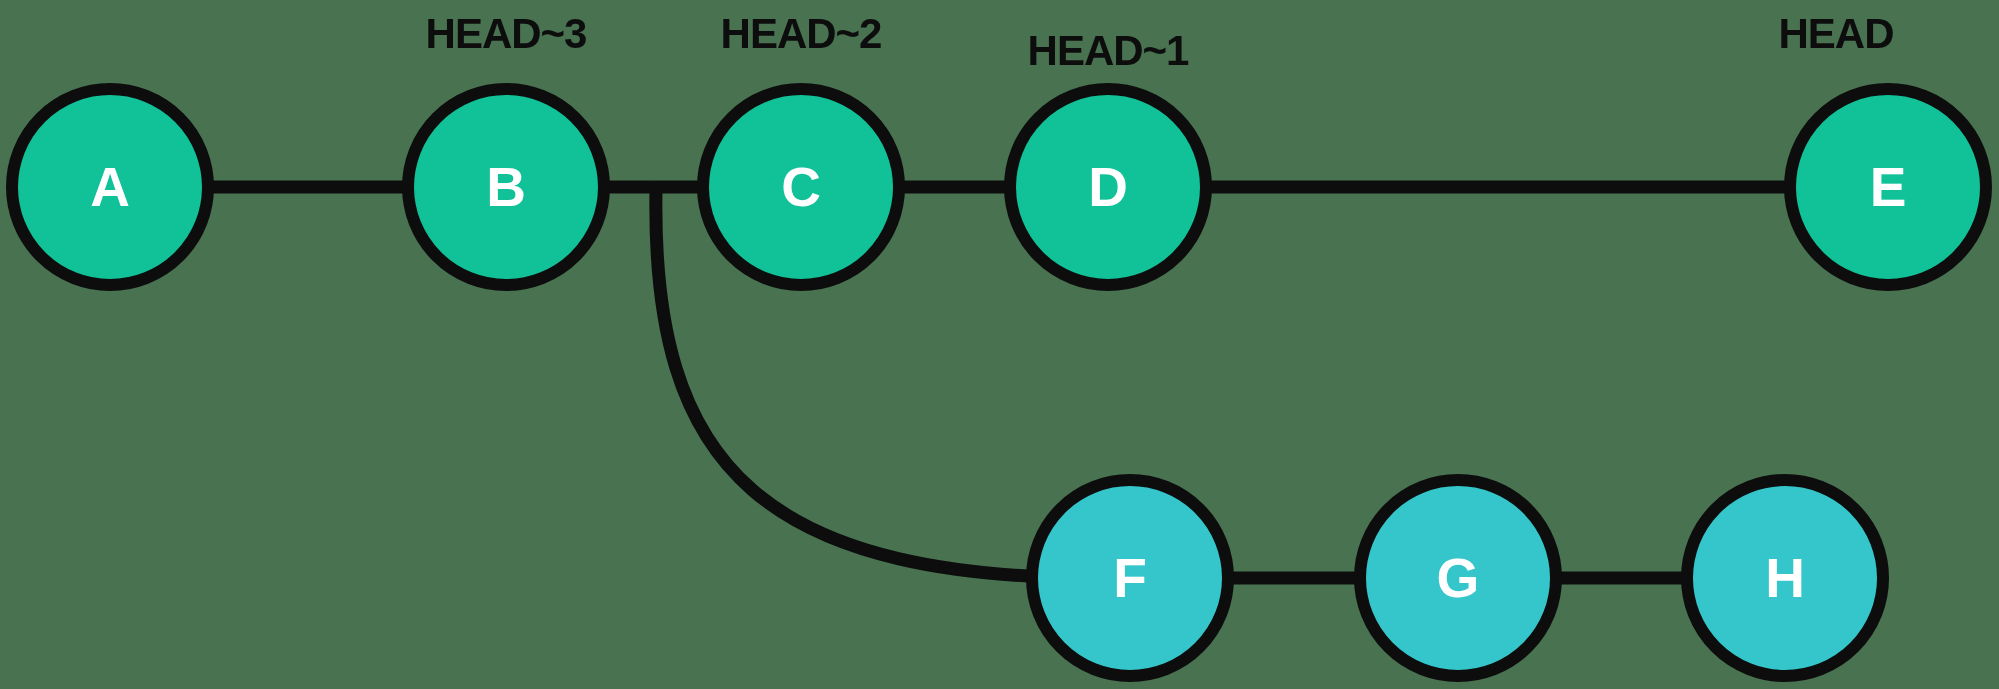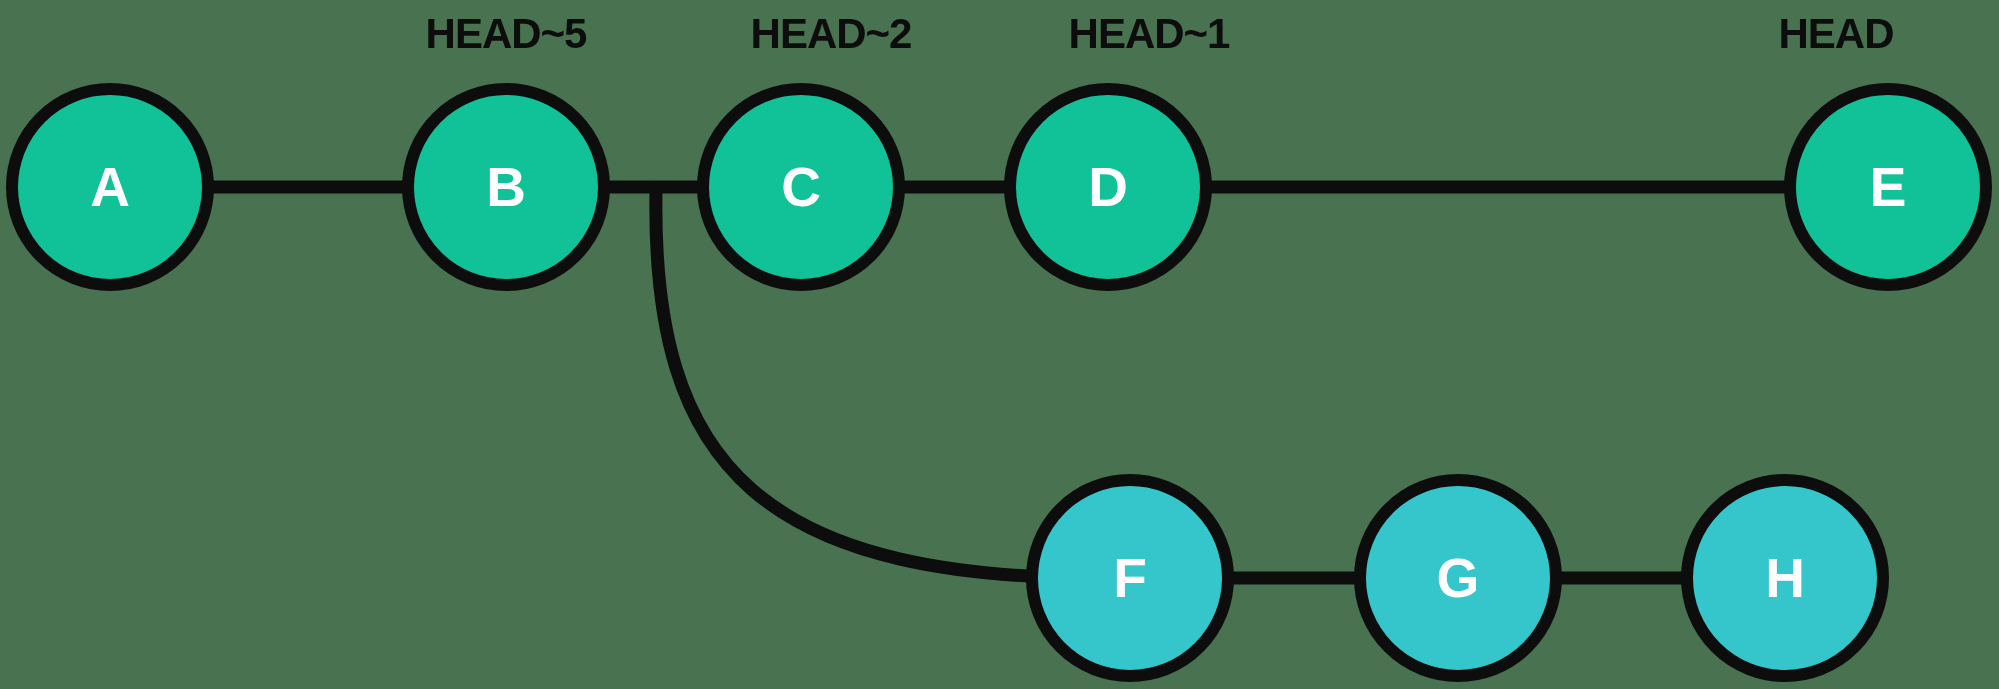--- a/index.html
+++ b/index.html
@@ -56,23 +56,23 @@
       <line x1="110" y1="187" x2="506" y2="187" stroke="#0d0d0d" stroke-width="13" stroke-linecap="round"></line>
       <line x1="506" y1="187" x2="801" y2="187" stroke="#0d0d0d" stroke-width="13" stroke-linecap="round"></line>
       <line x1="801" y1="187" x2="1108" y2="187" stroke="#0d0d0d" stroke-width="13" stroke-linecap="round"></line>
       <line x1="1108" y1="187" x2="1888" y2="187" stroke="#0d0d0d" stroke-width="13" stroke-linecap="round"></line>
       <path d="M 656 189 C 651 467, 760 584, 1130 578" fill="none" stroke="#0d0d0d" stroke-width="13" stroke-linecap="round"></path>
       <line x1="1130" y1="578" x2="1458" y2="578" stroke="#0d0d0d" stroke-width="13" stroke-linecap="round"></line>
       <line x1="1458" y1="578" x2="1785" y2="578" stroke="#0d0d0d" stroke-width="13" stroke-linecap="round"></line>
     </svg>
 <div class="node" style="left: 6px; top: 83px; background: rgb(17, 193, 151); color: rgb(255, 255, 255);">A</div>
     <div class="node" style="left: 402px; top: 83px; background: rgb(17, 193, 151); color: rgb(255, 255, 255);">B</div>
-    <div class="head-label" style="left: 506px; color: rgb(13, 13, 13);">HEAD~5</div>
+    <div class="head-label" style="left: 506px; color: rgb(13, 13, 13);">HEAD~3</div>
     <div class="node" style="left: 697px; top: 83px; background: rgb(17, 193, 151); color: rgb(255, 255, 255);">C</div>
-    <div class="head-label" style="left: 831px; color: rgb(13, 13, 13);">HEAD~2</div>
+    <div class="head-label" style="left: 801px; color: rgb(13, 13, 13);">HEAD~2</div>
     <div class="node" style="left: 1004px; top: 83px; background: rgb(17, 193, 151); color: rgb(255, 255, 255);">D</div>
-    <div class="head-label" style="left: 1149px; color: rgb(13, 13, 13);">HEAD~1</div>
+    <div class="head-label" style="left: 1108px; color: rgb(13, 13, 13); margin-top: 17px;">HEAD~1</div>
     <div class="node" style="left: 1784px; top: 83px; background: rgb(17, 193, 151); color: rgb(255, 255, 255);">E</div>
     <div class="head-label" style="left: 1836px; color: rgb(13, 13, 13);">HEAD</div>
     <div class="node" style="left: 1026px; top: 474px; background: rgb(52, 198, 203); color: rgb(255, 255, 255);">F</div>
     <div class="node" style="left: 1354px; top: 474px; background: rgb(52, 198, 203); color: rgb(255, 255, 255);">G</div>
     <div class="node" style="left: 1681px; top: 474px; background: rgb(52, 198, 203); color: rgb(255, 255, 255);">H</div>
   </div>
 
 </body></html>

